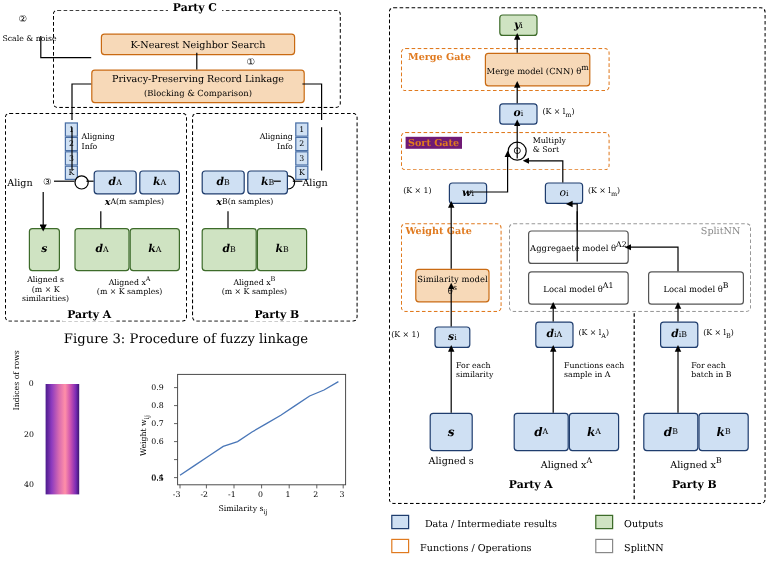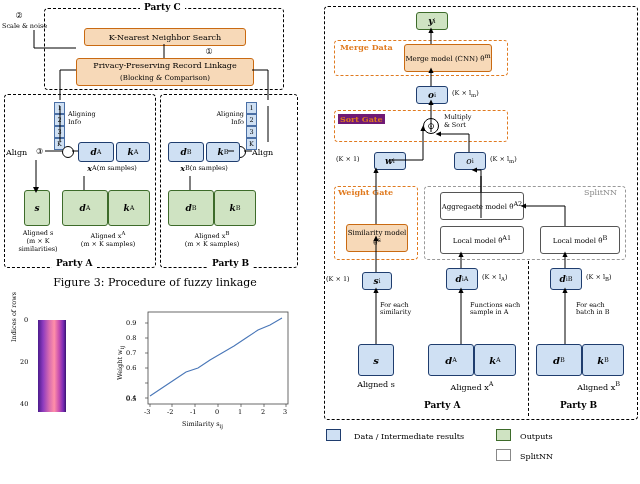--- a/index.html
+++ b/index.html
@@ -41,21 +41,21 @@
     <div class="abs t9 bold" style="left:140px;top:2px;background:#fff;padding:0 4px;">Party C</div>
 
     <div class="abs box-orange center t8" style="left:84px;top:28px;width:160px;height:16px;">K-Nearest Neighbor Search</div>
 
     <div class="abs box-orange" style="left:76px;top:58px;width:176px;height:26px;">
       <div class="t8 center" style="height:13px;">Privacy-Preserving Record Linkage</div>
       <div class="t7 center" style="height:11px;">(Blocking &amp; Comparison)</div>
     </div>
     <div class="abs circ" style="left:204px;top:46px;width:10px;height:10px;border:none;font-size:8px;">①</div>
     <div class="abs circ" style="left:14px;top:10px;width:10px;height:10px;border:none;font-size:8px;">②</div>
-    <div class="abs tiny" style="left:2px;top:22px;">Scale &amp; noise</div>
+    <div class="abs tiny" style="left:2px;top:28px;">Scale &amp; noise</div>
 
     <svg class="abs" style="left:0;top:0;width:300px;height:280px;">
       <path d="M34,30 L34,48 L76,48" stroke="#000" fill="none" stroke-width="1"></path>
       <path d="M164,44 L164,58" stroke="#000" fill="none" stroke-width="1"></path>
       <path d="M252,70 L268,70 L268,100" stroke="#000" fill="none" stroke-width="1"></path>
       <path d="M76,70 L60,70 L60,100" stroke="#000" fill="none" stroke-width="1"></path>
     </svg>
 
     <div class="abs dash" style="left:4px;top:94px;width:150px;height:172px;"></div>
     <div class="abs t9 bold" style="left:52px;top:258px;background:#fff;padding:0 4px;">Party A</div>
@@ -229,21 +229,21 @@
   <div class="abs dash" style="left:324px;top:6px;width:312px;height:412px;"></div>
 
   <div class="abs" style="left:324px;top:6px;width:312px;height:412px;">
 
     <div class="abs box-green center t9" style="left:92px;top:6px;width:30px;height:16px;">
       <span class="ital bold">y</span>
         <sub class="tiny">i</sub>
     </div>
 
     <div class="abs dash-orange" style="left:10px;top:34px;width:172px;height:34px;"></div>
-    <div class="abs t8 bold orange-t" style="left:14px;top:36px;background:#fff;padding:0 2px;">Merge Data</div>
+    <div class="abs t8 bold orange-t" style="left:14px;top:36px;background:#fff;padding:0 2px;">Merge Gate</div>
     <div class="abs box-orange center t7" style="left:80px;top:38px;width:86px;height:26px;">
       <span style="display:block;line-height:1.15;"><span>Merge model (CNN) θ</span><sup class="tiny">m</sup></span>
     </div>
 
     <div class="abs box-blue center t9" style="left:92px;top:80px;width:30px;height:16px;">
       <span class="ital bold">o</span>
         <sub class="tiny">i</sub>
     </div>
     <div class="abs tiny" style="left:128px;top:83px;white-space:nowrap;">
       <span>(K × l</span><sub>m</sub><span>)</span>
@@ -344,21 +344,21 @@
       <span class="ital bold">k</span>
         <sup class="tiny">B</sup>
     </div>
 
     <div class="abs t8" style="left:20px;top:374px;width:64px;text-align:center;">
       <span>Aligned s</span>
     </div>
     <div class="abs t8" style="left:108px;top:374px;width:80px;text-align:center;">
       <span>Aligned x</span><sup class="tiny">A</sup>
     </div>
-    <div class="abs t8" style="left:216px;top:374px;width:80px;text-align:right;">
+    <div class="abs t8" style="left:216px;top:374px;width:80px;text-align:center;">
       <span>Aligned x</span><sup class="tiny">B</sup>
     </div>
 
     <div class="abs" style="left:204px;top:255px;width:0;height:155px;border-left:1.3px dashed #000;"></div>
     <div class="abs t9 bold" style="left:100px;top:394px;">Party A</div>
     <div class="abs t9 bold" style="left:236px;top:394px;">Party B</div>
 
     <svg class="abs" style="left:0;top:0;width:312px;height:412px;">
       <defs>
         <marker id="ar2" markerWidth="6" markerHeight="6" refX="3.2" refY="3" orient="auto">
@@ -389,19 +389,23 @@
 
   <div class="abs" style="left:326px;top:424px;width:300px;height:50px;">
     <div class="abs" style="left:0;top:0;">
       <span class="legendbox" style="background:#cfe0f3;border:1px solid #1f3d6e;"></span>
       <span class="t8" style="margin-left:8px;">Data / Intermediate results</span>
     </div>
     <div class="abs" style="left:170px;top:0;">
       <span class="legendbox" style="background:#cfe3c2;border:1px solid #3d6b2a;"></span>
       <span class="t8" style="margin-left:4px;">Outputs</span>
     </div>
+    <div class="abs" style="left:0;top:20px;">
+      <span class="legendbox" style="background:#ffffff;border:1px solid #e07a1f;"></span>
+      <span class="t8" style="margin-left:4px;">Functions / Operations</span>
+    </div>
     <div class="abs" style="left:170px;top:20px;">
       <span class="legendbox" style="background:#ffffff;border:1px solid #888;"></span>
       <span class="t8" style="margin-left:4px;">SplitNN</span>
     </div>
   </div>
 
 </div>
 
 </body></html>

